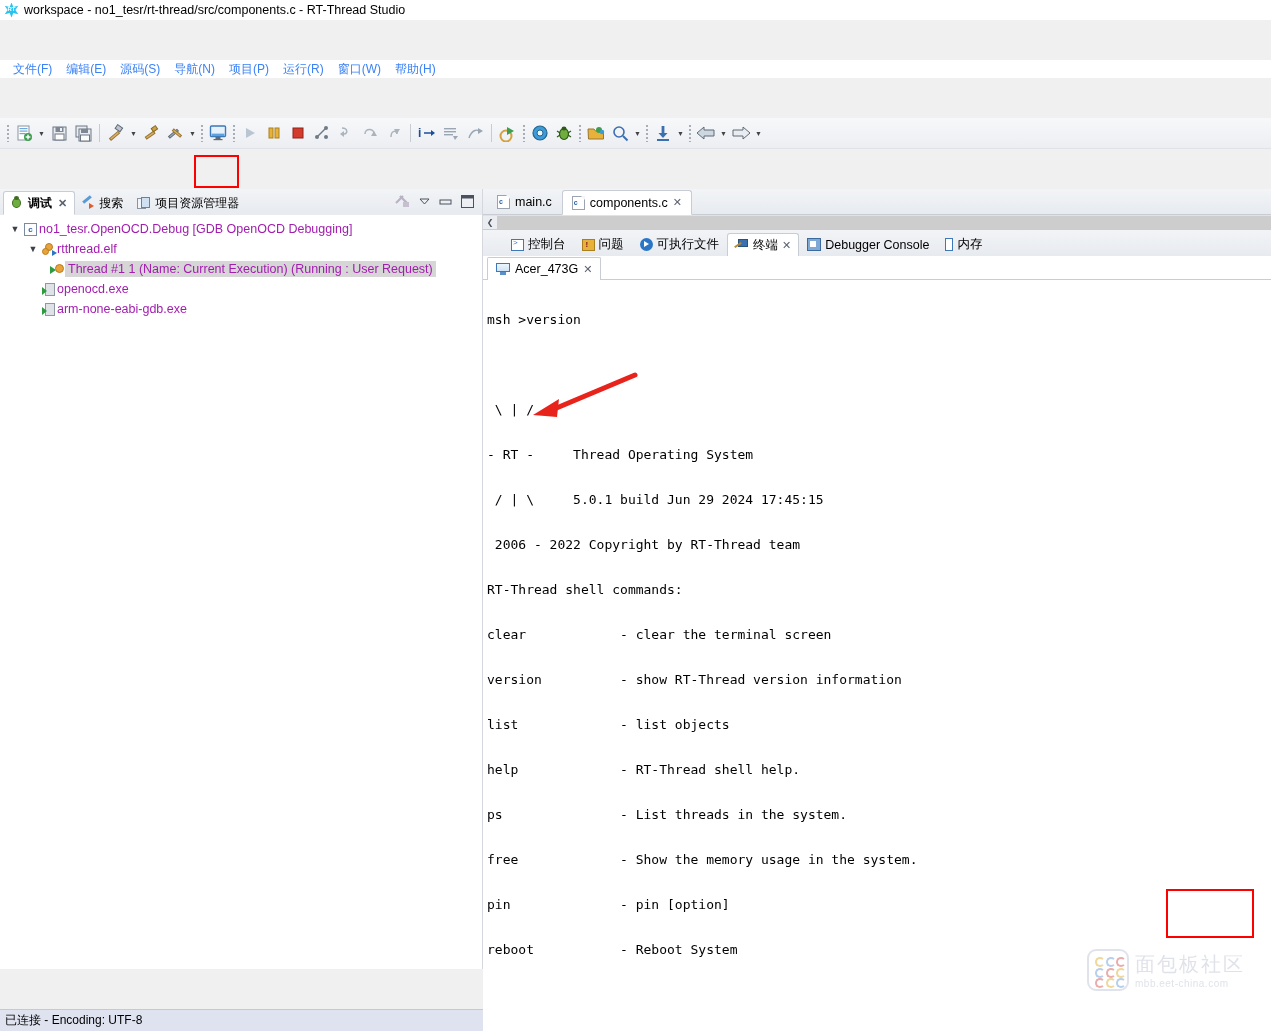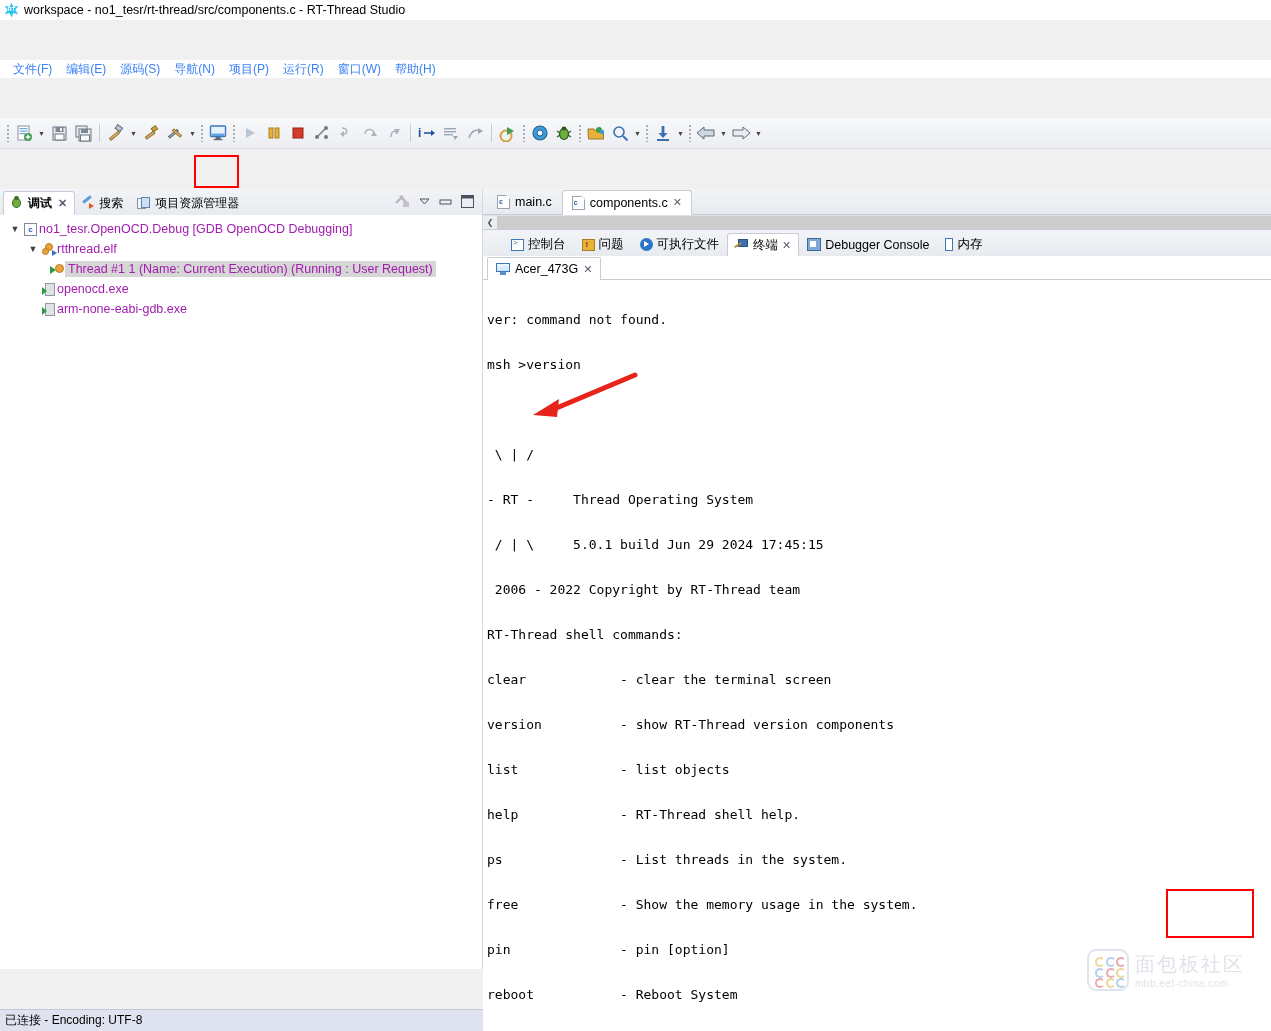--- a/index.html
+++ b/index.html
@@ -620,30 +620,29 @@
             <span class="ic-monitor">
                 <span class="scr"></span>
                 <span class="base"></span>
               </span>
             <span>Acer_473G</span>
             <span class="close" style="font-size:11px;color:#5b6270">✕</span>
           </div>
         </div>
 
         <div class="termbody">
-          <div>ver: command not found.</div>
           <div>msh &gt;version</div>
           <div>&nbsp;</div>
           <div> \ | /</div>
           <div>- RT -     Thread Operating System</div>
           <div> / | \     5.0.1 build Jun 29 2024 17:45:15</div>
           <div> 2006 - 2022 Copyright by RT-Thread team</div>
           <div>RT-Thread shell commands:</div>
           <div>clear            - clear the terminal screen</div>
-          <div>version          - show RT-Thread version components</div>
+          <div>version          - show RT-Thread version information</div>
           <div>list             - list objects</div>
           <div>help             - RT-Thread shell help.</div>
           <div>ps               - List threads in the system.</div>
           <div>free             - Show the memory usage in the system.</div>
           <div>pin              - pin [option]</div>
           <div>reboot           - Reboot System</div>
           <div>&nbsp;</div>
           <div><span>msh &gt;</span><span class="cursor-blk"></span></div>
 
           

